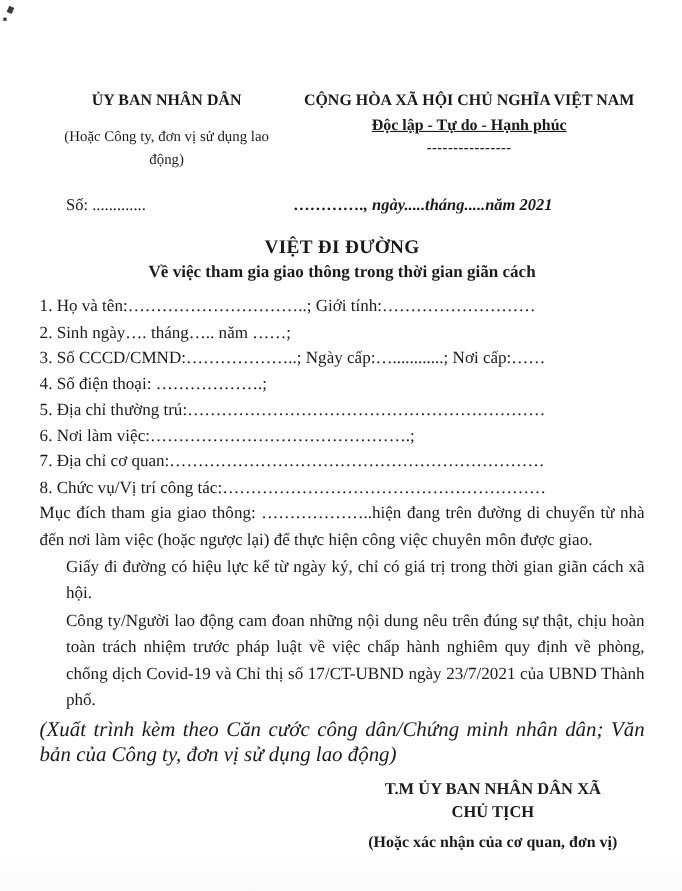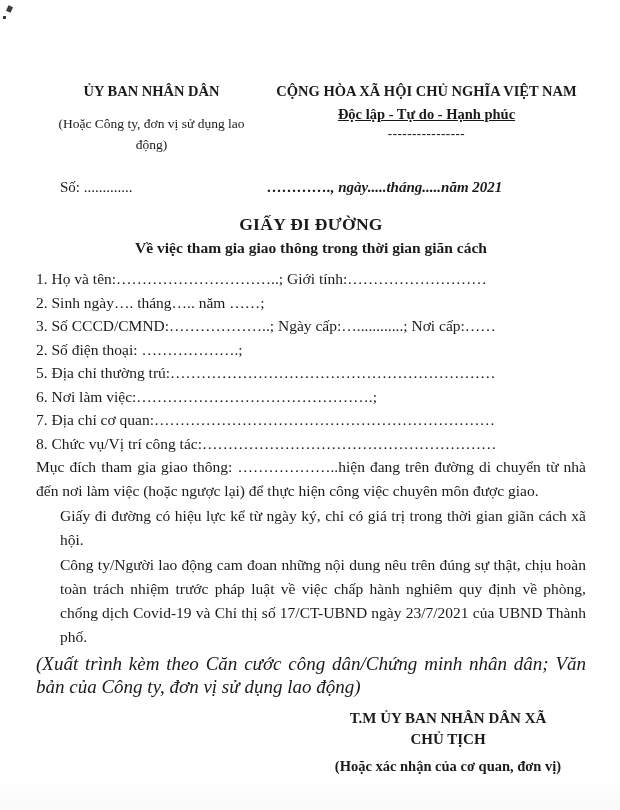--- a/index.html
+++ b/index.html
@@ -72,28 +72,28 @@
       <div class="motto">Độc lập - Tự do - Hạnh phúc</div>
       <div class="divider">----------------</div>
     </div>
   </div>
 
   <div class="meta">
     <div class="doc-number">Số: .............</div>
     <div class="doc-date">…………., ngày.....tháng.....năm 2021</div>
   </div>
 
-  <div class="title">GIẤY ĐI ĐƯỜNG</div>
+  <div class="title">VIỆT ĐI ĐƯỜNG</div>
   <div class="subtitle">Về việc tham gia giao thông trong thời gian giãn cách</div>
 
   <div class="fields">
     <div class="field">1. Họ và tên:…………………………..; Giới tính:………………………</div>
     <div class="field">2. Sinh ngày…. tháng….. năm ……;</div>
     <div class="field">3. Số CCCD/CMND:………………..; Ngày cấp:…............; Nơi cấp:……</div>
-    <div class="field">2. Số điện thoại: ……………….;</div>
+    <div class="field">4. Số điện thoại: ……………….;</div>
     <div class="field">5. Địa chỉ thường trú:………………………………………………………</div>
     <div class="field">6. Nơi làm việc:……………………………………….;</div>
     <div class="field">7. Địa chỉ cơ quan:…………………………………………………………</div>
     <div class="field">8. Chức vụ/Vị trí công tác:…………………………………………………</div>
   </div>
 
   <div class="para">Mục đích tham gia giao thông: ………………..hiện đang trên đường di chuyển từ nhà đến nơi làm việc (hoặc ngược lại) để thực hiện công việc chuyên môn được giao.</div>
   <div class="para tight">Giấy đi đường có hiệu lực kể từ ngày ký, chỉ có giá trị trong thời gian giãn cách xã hội.</div>
   <div class="para tight">Công ty/Người lao động cam đoan những nội dung nêu trên đúng sự thật, chịu hoàn toàn trách nhiệm trước pháp luật về việc chấp hành nghiêm quy định về phòng, chống dịch Covid-19 và Chỉ thị số 17/CT-UBND ngày 23/7/2021 của UBND Thành phố.</div>
   <div class="note">(Xuất trình kèm theo Căn cước công dân/Chứng minh nhân dân; Văn bản của Công ty, đơn vị sử dụng lao động)</div>

